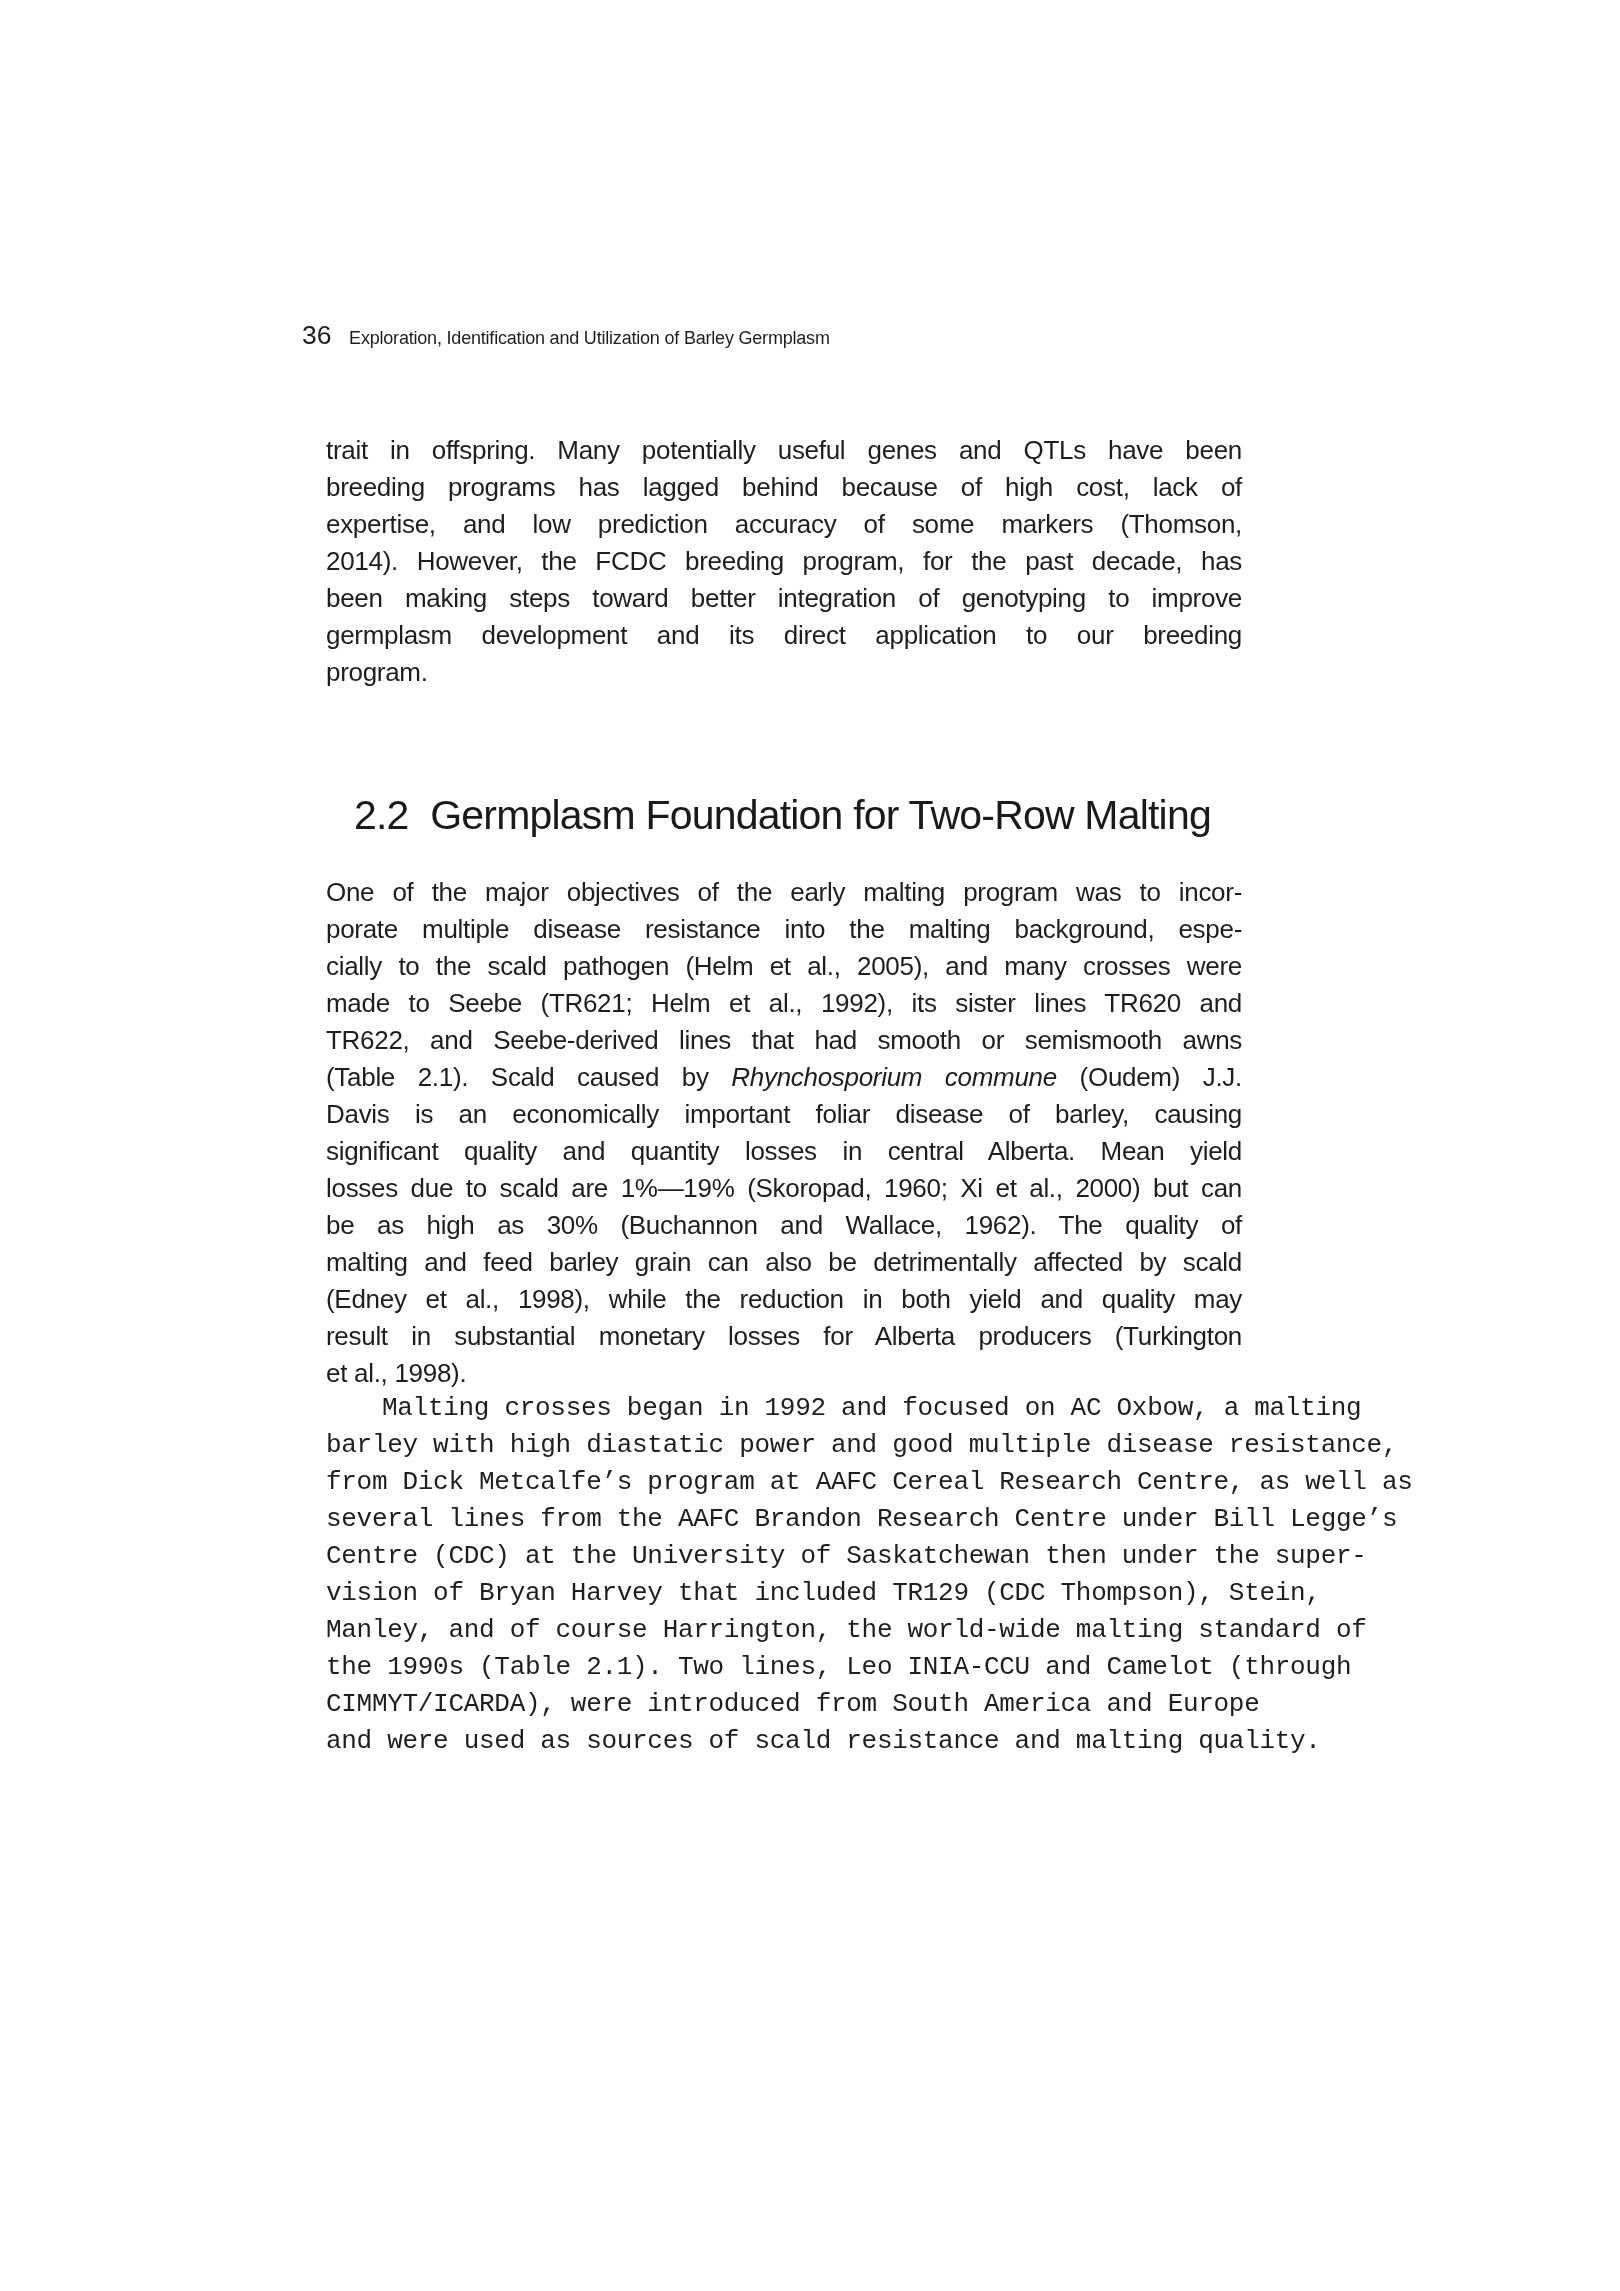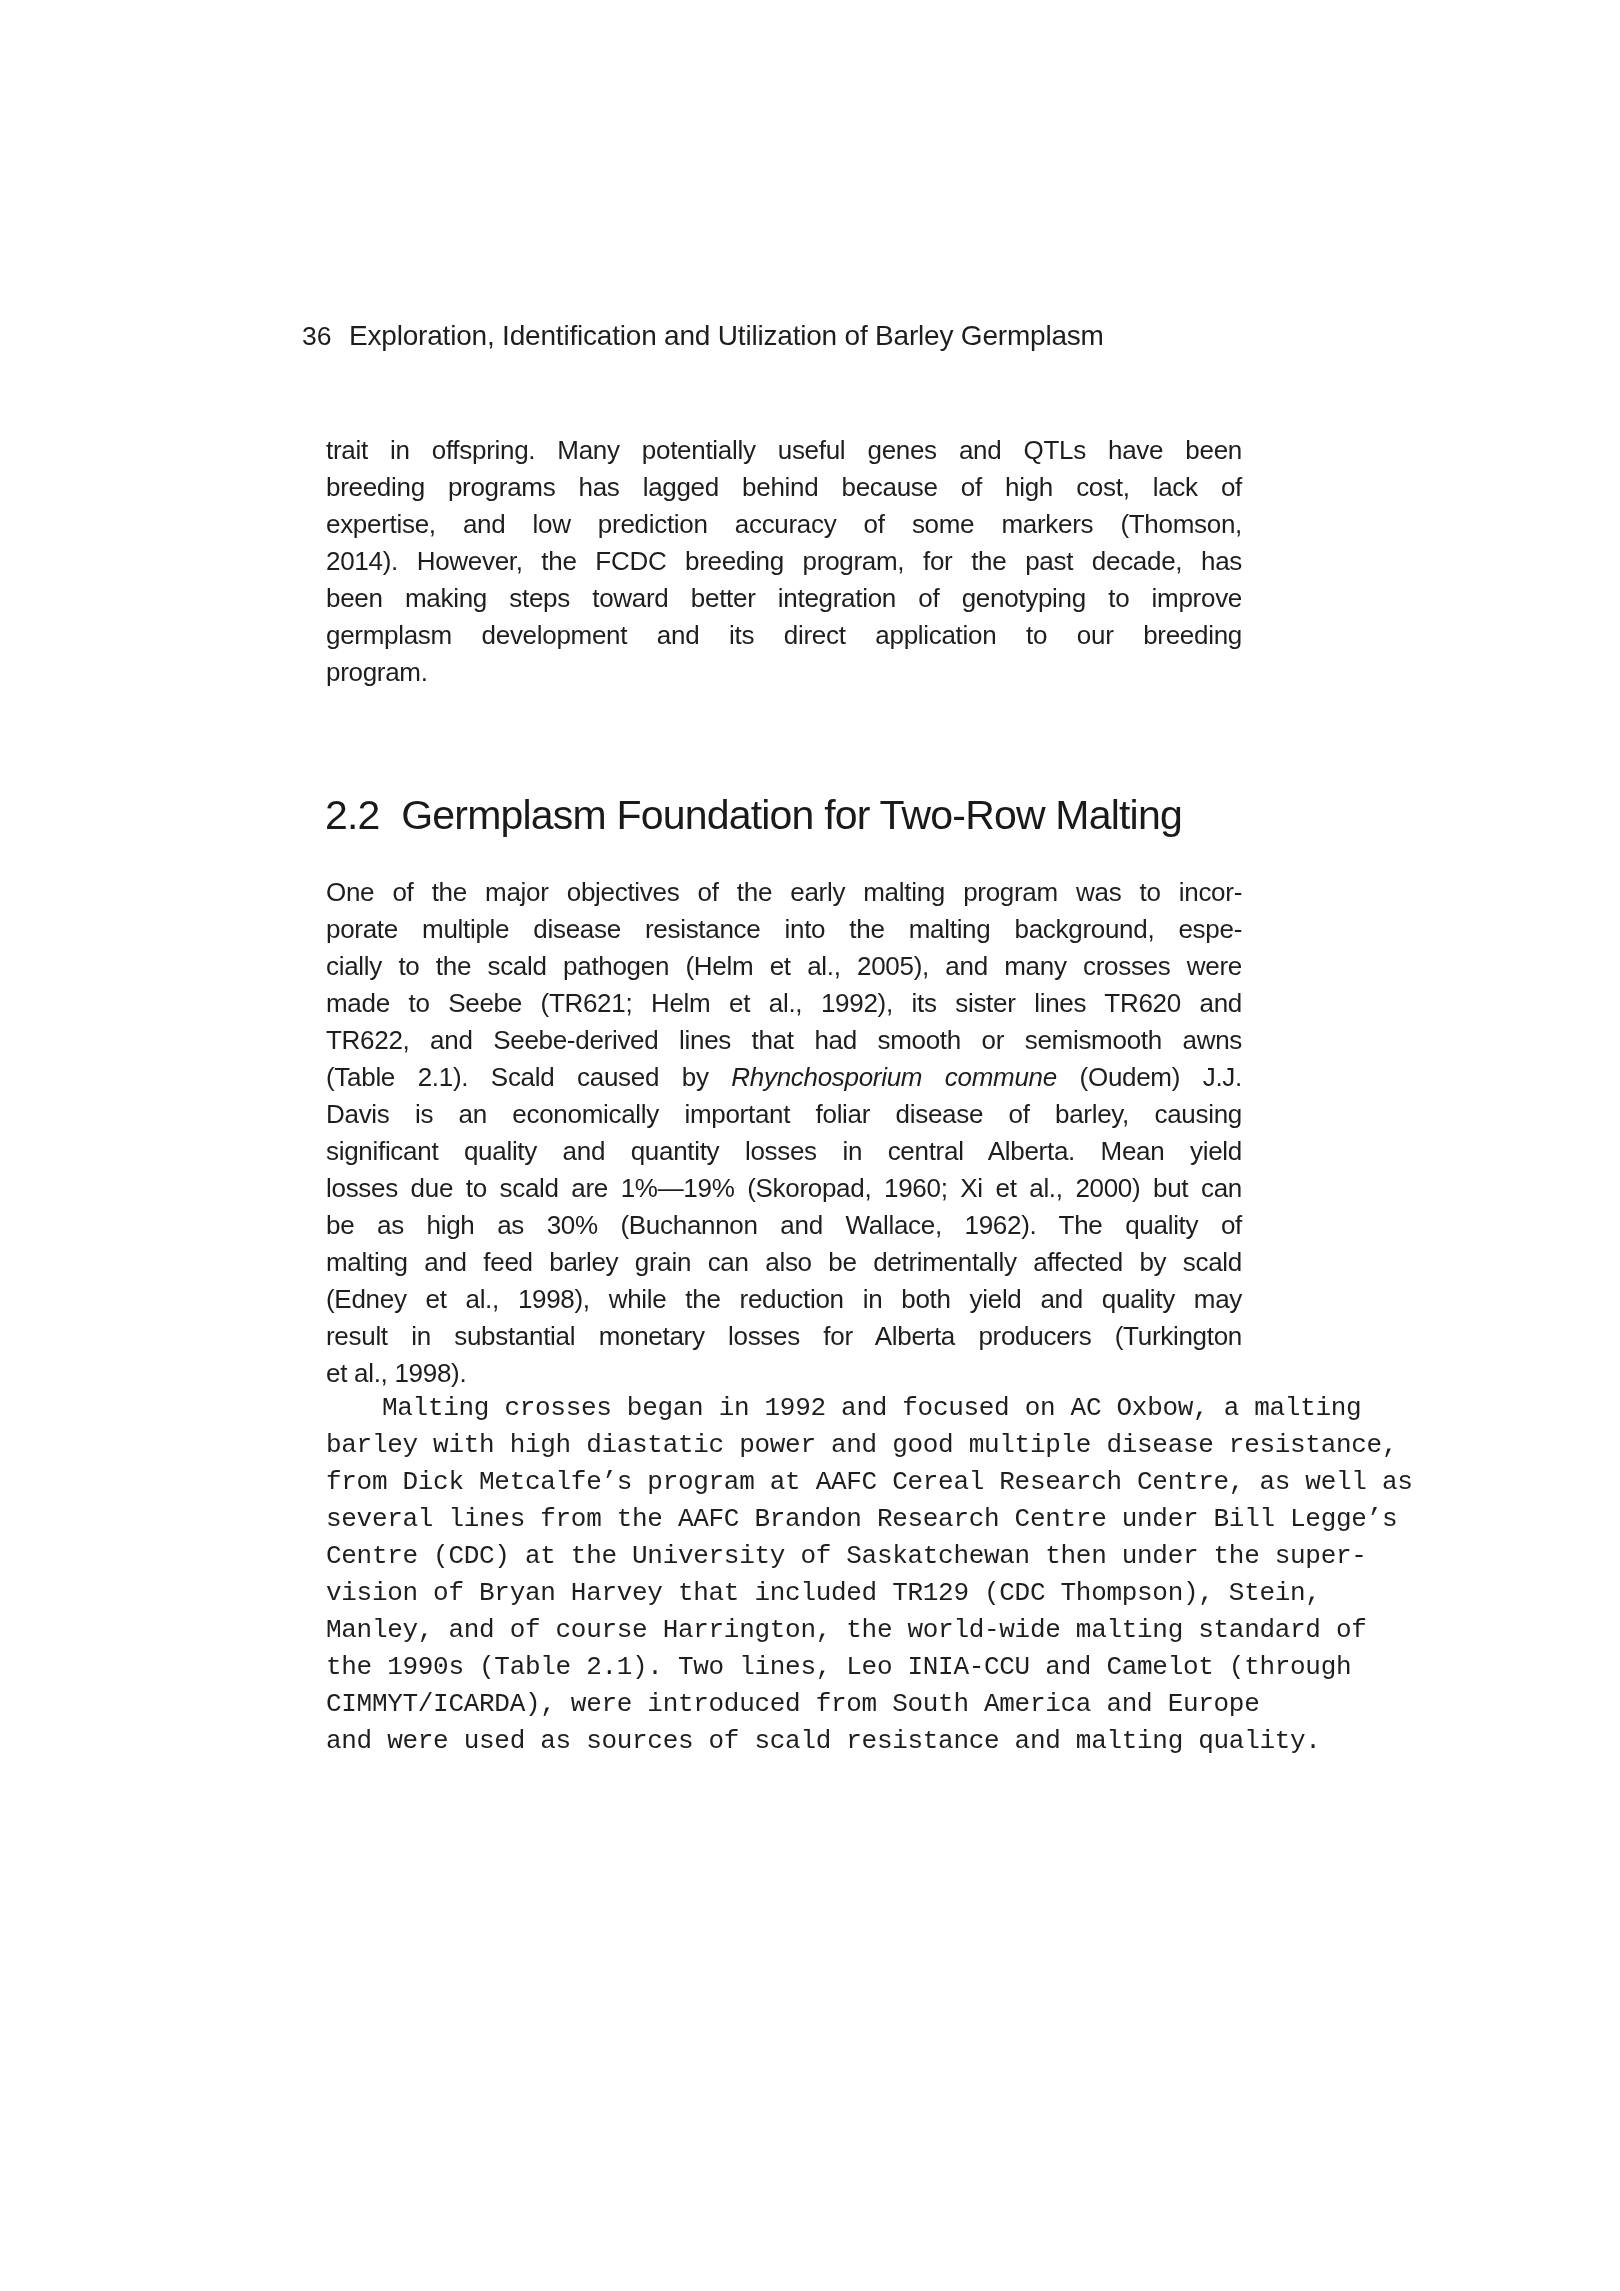--- a/index.html
+++ b/index.html
@@ -1,28 +1,28 @@
 <!DOCTYPE html>
 <html><head>
 <meta charset="utf-8">
 <style>
   html, body { margin: 0; padding: 0; background: #ffffff; }
   body { width: 1620px; height: 2292px; position: relative; overflow: hidden;
          font-family: "Liberation Sans", sans-serif; color: #1e1e1e; }
   .running-head { position: absolute; top: 320px; left: 302px; font-size: 22.5px; white-space: nowrap; }
   .running-head .pgnum { font-size: 26.5px; margin-right: 17.6px; }
-  .running-head .title { font-size: 28px; letter-spacing: -0.2px; }
+  .running-head .title { font-size: 18px; letter-spacing: -0.2px; }
   .body-block { position: absolute; left: 326px; width: 916px; }
   .line { display: block; height: 37px; line-height: 37px; font-size: 26px;
           white-space: nowrap; text-align: justify; text-align-last: justify; letter-spacing: -0.3px; }
   .line.last { text-align-last: left; }
   .line.indent { text-indent: 56px; }
   .section-heading { position: absolute; top: 792px; left: 325px; font-size: 41px;
                      white-space: nowrap; letter-spacing: -0.8px; color: #1a1a1a; }
-  .section-heading .num { margin-right: 21.6px; }
+  .section-heading .num { margin-right: 21.6px; margin-left: 29px; }
   em { font-style: italic; }
 </style>
 </head>
 <body>
 
 <div class="running-head">
   <span class="pgnum">36</span><span class="title">Exploration, Identification and Utilization of Barley Germplasm</span>
 </div>
 
 <div class="body-block" id="p1" style="top:432px;">

